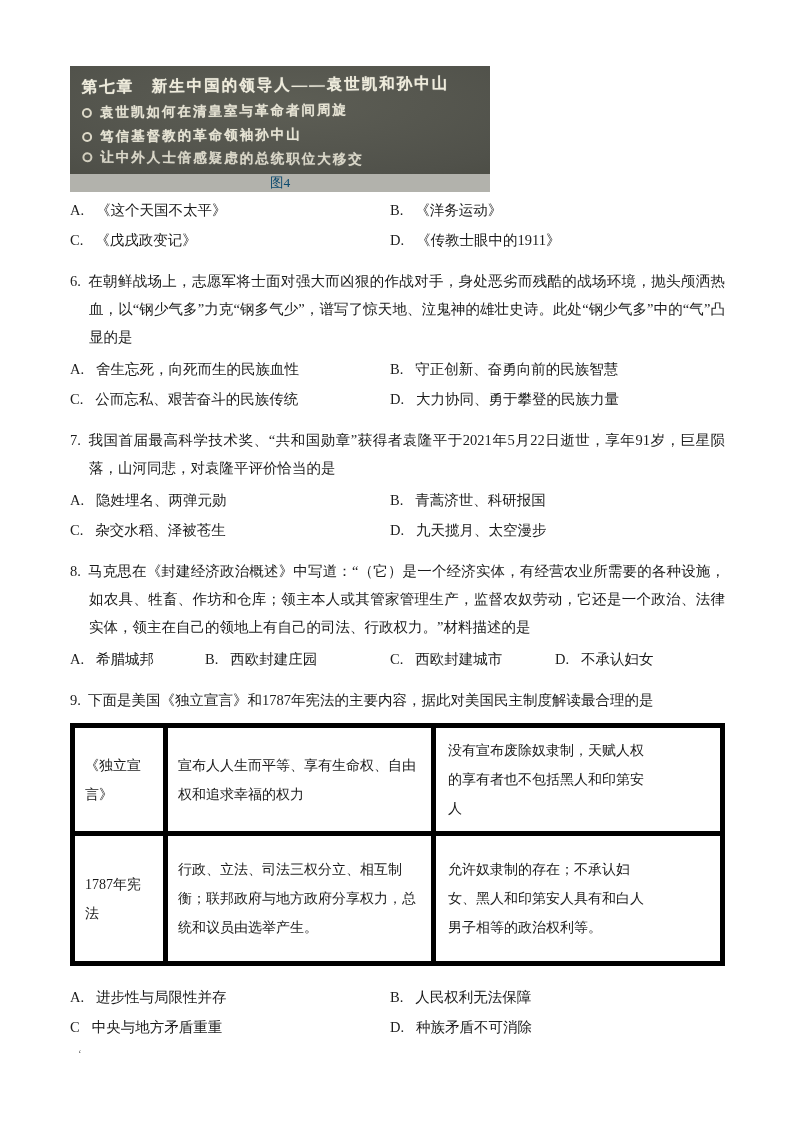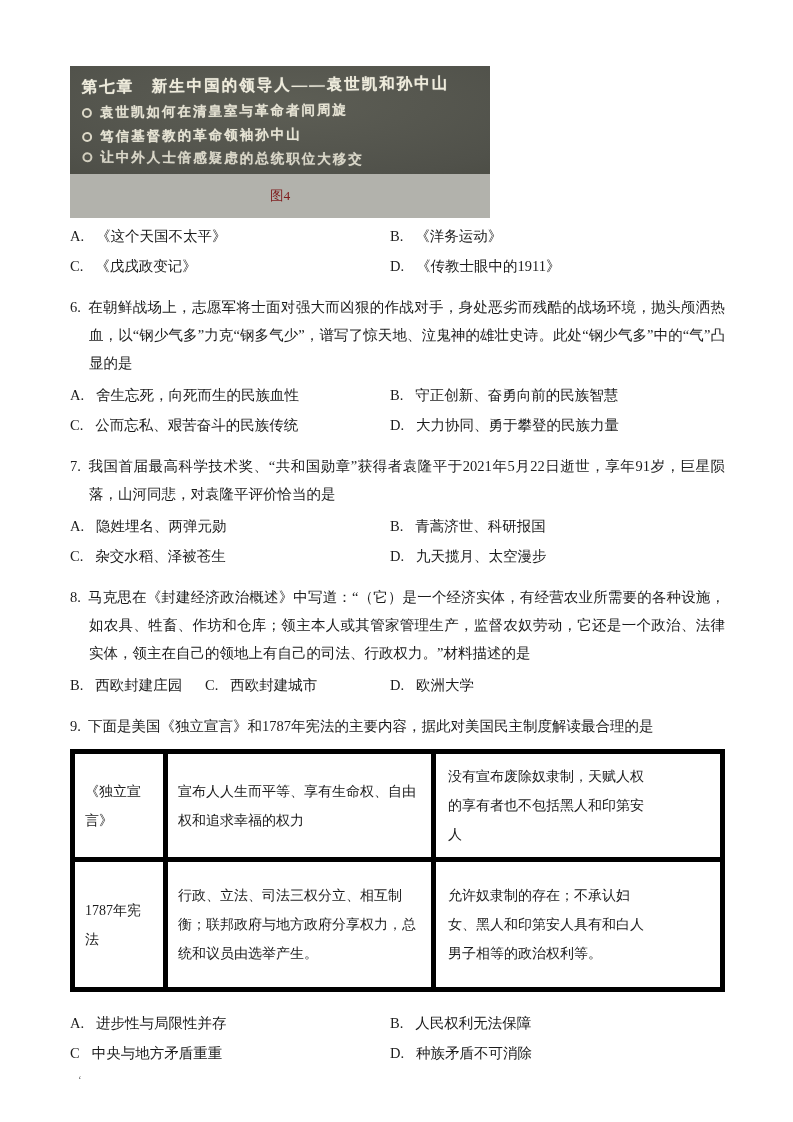--- a/index.html
+++ b/index.html
@@ -25,21 +25,21 @@
     text-shadow:0 0 1px rgba(255,255,255,.55);
   }
   .scan-line {
     margin-top:6px; display:flex; align-items:center; gap:8px;
     color:#e6e3d3; font-weight:bold; font-size:13.5px; letter-spacing:2px;
     white-space:nowrap; text-shadow:0 0 1px rgba(255,255,255,.45);
   }
   .ring-icon { width:10px; height:10px; border:2px solid #ddd9c8; border-radius:50%; flex:none; }
   .scan-line-tilt { transform:rotate(1.1deg); opacity:.92; }
   .scan-caption {
-    height:44px; background:#b2b2ac; color:#7f1d1d;
+    height:18px; background:#b2b2ac; color:#0c4a6e;
     display:flex; align-items:center; justify-content:center; font-size:13.5px;
   }
 
   
   .question { margin-top:12px; }
   .q-para {
     font-size:14.5px; line-height:28px; text-align:justify;
     padding-left:19px; text-indent:-19px;
   }
   .q-num { margin-right:7px; }
@@ -147,27 +147,30 @@
       </div>
     </div>
   </section>
 
   <section class="question">
     <p class="q-para">
       <span class="q-num">8.</span><span>马克思在《封建经济政治概述》中写道：“（它）是一个经济实体，有经营农业所需要的各种设施，如农具、牲畜、作坊和仓库；领主本人或其管家管理生产，监督农奴劳动，它还是一个政治、法律实体，领主在自己的领地上有自己的司法、行政权力。”材料描述的是</span>
     </p>
     <div class="opts opts-4">
       <div class="opt">
+        <span class="opt-label">A.</span><span class="opt-text">希腊城邦</span>
+      </div>
+      <div class="opt">
         <span class="opt-label">B.</span><span class="opt-text">西欧封建庄园</span>
       </div>
       <div class="opt">
         <span class="opt-label">C.</span><span class="opt-text">西欧封建城市</span>
       </div>
       <div class="opt">
-        <span class="opt-label">D.</span><span class="opt-text">欧洲大学</span>
+        <span class="opt-label">D.</span><span class="opt-text">不承认妇女</span>
       </div>
     </div>
   </section>
 
   <section class="question">
     <p class="q-para">
       <span class="q-num">9.</span><span>下面是美国《独立宣言》和1787年宪法的主要内容，据此对美国民主制度解读最合理的是</span>
     </p>
 
     <table class="doc-table">

